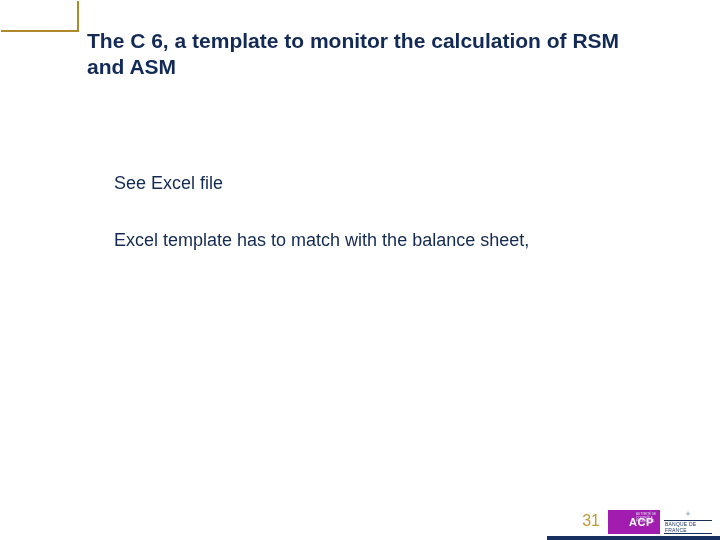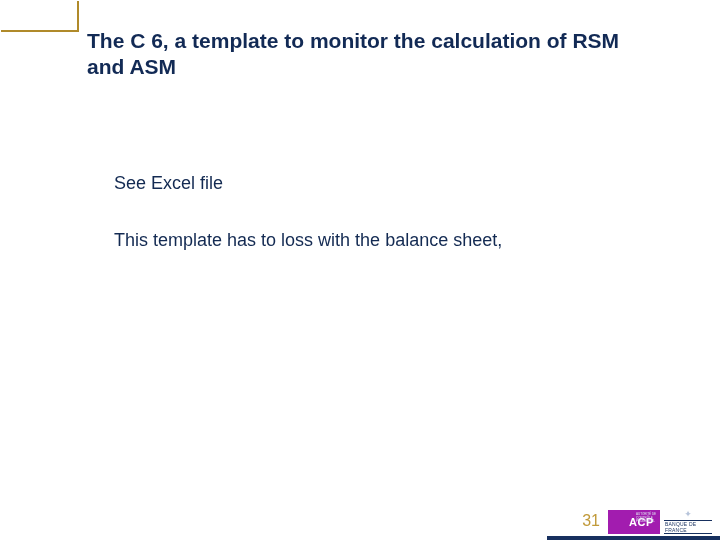--- a/index.html
+++ b/index.html
@@ -146,21 +146,21 @@
 <div class="slide">
 
   <div class="corner-rule-v"></div>
   <div class="corner-rule-h"></div>
 
   <div class="title">The C 6, a template to monitor the calculation of RSM and ASM</div>
 
   <div class="body">
     <p>See Excel file</p>
     <p>
-      <span>This template has to loss with the balance sheet,</span><br>
+      <span>Excel template has to match with the balance sheet,</span><br>
     </p>
   </div>
 
   <div class="footer">
     <div class="page-num">31</div>
 
     <div class="logo-acp">
       <span class="logo-acp-text">ACP</span>
       <span class="logo-acp-sub">AUTORITÉ DE CONTRÔLE PRUDENTIEL</span>
     </div>

